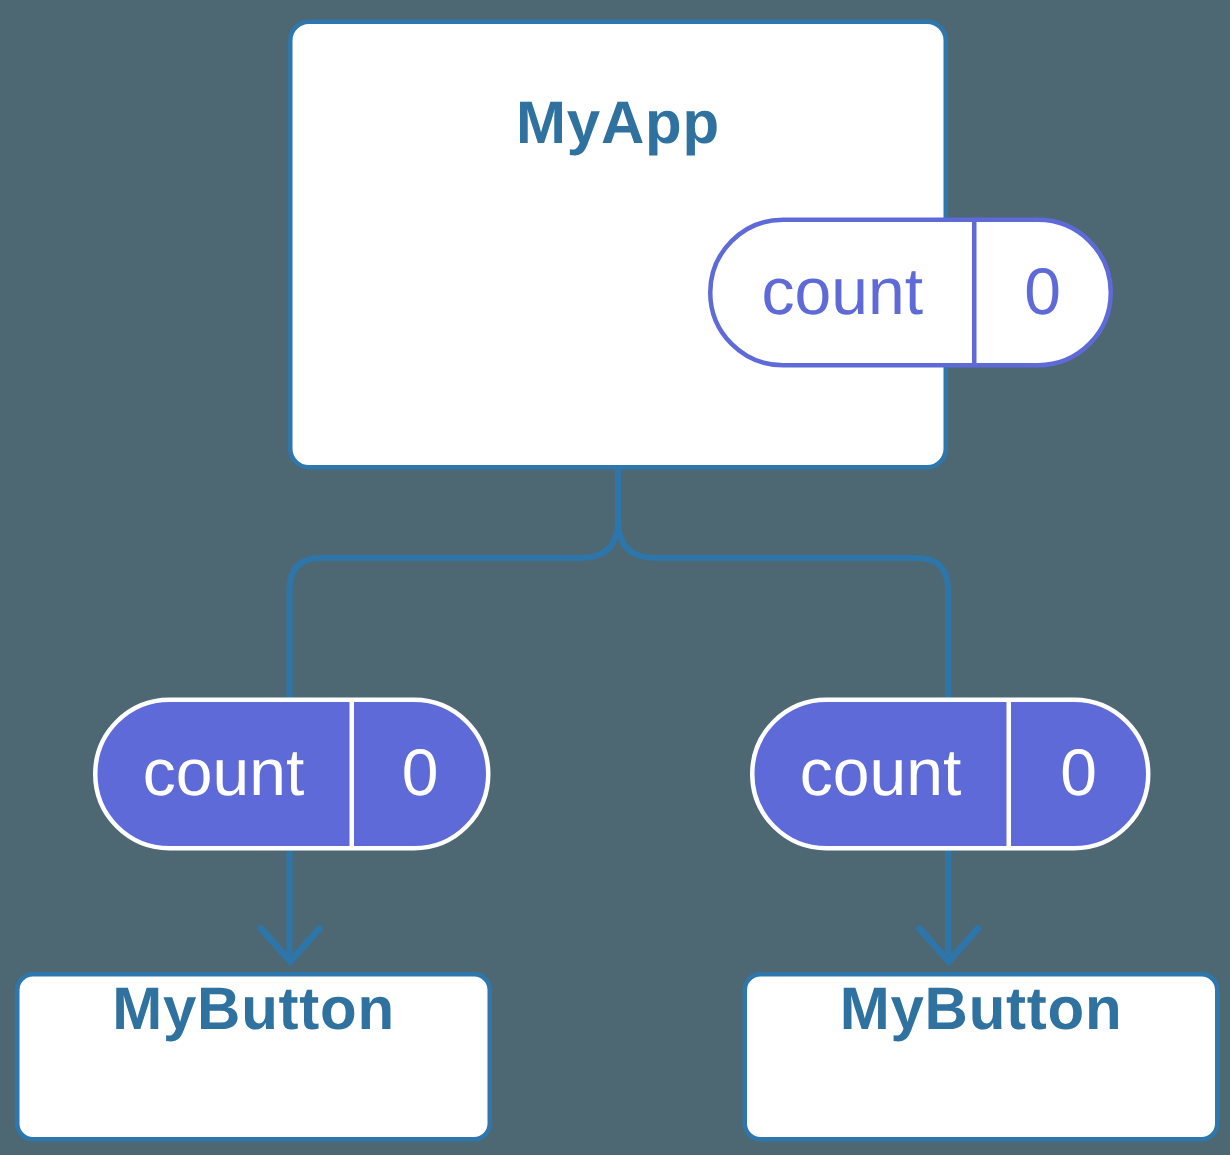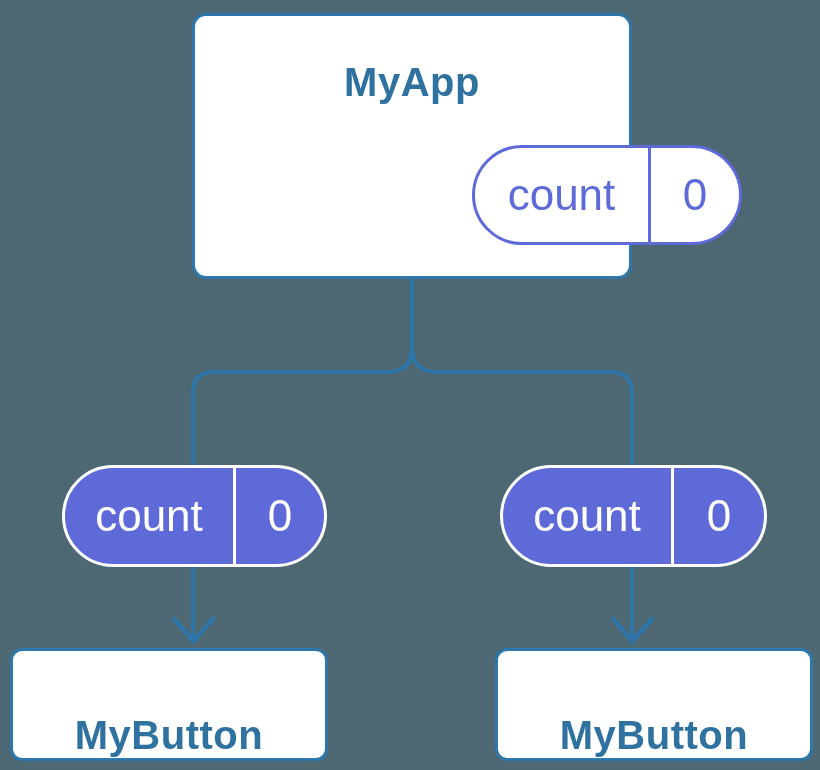--- a/index.html
+++ b/index.html
@@ -34,38 +34,38 @@
   .node {
     position: absolute;
     background: var(--node-fill);
     border: 3px solid var(--node-border);
     box-sizing: border-box;
   }
   .node-root {
     left: 192px;
     top: 13px;
     width: 440px;
-    height: 266px;
+    height: 300px;
     border-radius: 14px;
   }
   .node-title {
     text-align: center;
     margin-top: 44px;
     font-size: 40px;
     font-weight: 700;
     color: var(--node-text);
     letter-spacing: 0.5px;
   }
   .node-leaf {
     width: 318px;
     height: 113px;
     top: 648px;
     border-radius: 12px;
     display: flex;
-    align-items: flex-end;
+    align-items: flex-start;
     justify-content: center;
   }
   .node-leaf .leaf-title {
     font-size: 40px;
     font-weight: 700;
     color: var(--node-text);
     letter-spacing: 0.5px;
   }
   .node-leaf-left  { left: 10px; }
   .node-leaf-right { left: 495px; }

